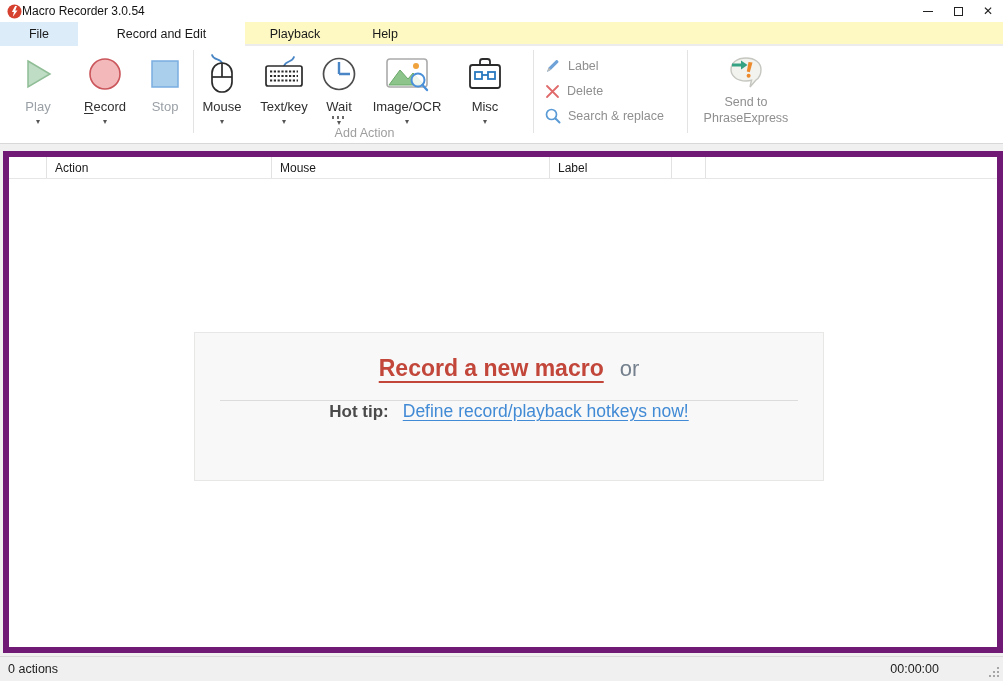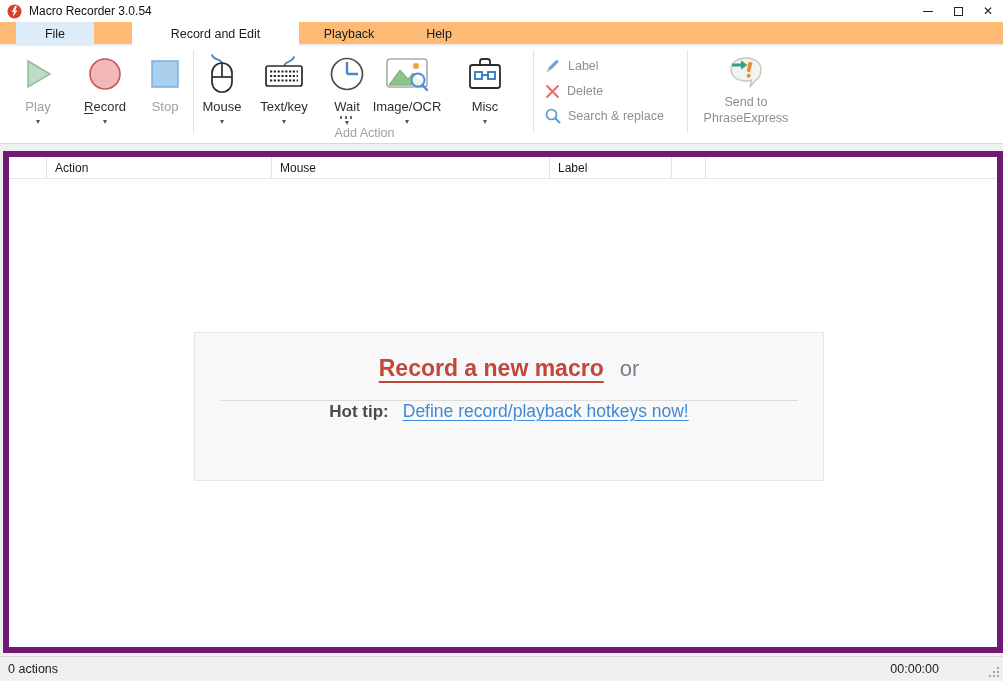--- a/index.html
+++ b/index.html
@@ -5,34 +5,34 @@
   * { margin:0; padding:0; box-sizing:border-box; }
   html,body { width:1003px; height:681px; }
   body {
     font-family:"Liberation Sans","DejaVu Sans",sans-serif;
     background:#f0f0f0; position:relative; overflow:hidden;
     -webkit-font-smoothing:antialiased;
   }
   
   .titlebar { position:absolute; top:0; left:0; right:0; height:22px; background:#fff; display:flex; align-items:center; }
   .appicon { width:15px; height:15px; margin-left:7px; }
-  .apptitle { font-size:12px; color:#111; margin-left:7px; }
+  .apptitle { font-size:12px; color:#111; }
   .wincontrols { margin-left:auto; display:flex; height:22px; }
   .winbtn { width:30px; height:22px; display:flex; align-items:center; justify-content:center; color:#222; font-size:11px; }
   .maxbox { width:9px; height:9px; border:1px solid #222; display:block; }
   .minline { display:block; width:10px; height:0; border-top:1px solid #222; }
   .closex { font-size:12px; }
 
   
-  .menubar { position:absolute; top:22px; left:0; right:0; height:24px; background:#fdba74;padding-left:16px; }
+  .menubar { position:absolute; top:22px; left:0; right:0; height:24px; background:#fef9c3; }
   .menustrip { position:absolute; left:0; right:0; bottom:0; height:2px; background:#ececec; }
   .tabs { display:flex; height:24px; position:relative; }
   .tab { height:24px; display:flex; align-items:center; justify-content:center; font-size:12.5px; color:#1a1a1a; cursor:default; position:relative; z-index:1; }
   .tab-file { width:78px; background:#dcecf9; }
-  .tab-selected { width:167px; background:#fff;margin-left:38px; }
+  .tab-selected { width:167px; background:#fff; }
   .tab-playback { width:100px; }
   .tab-help { width:80px; }
 
   
   .ribbon { position:absolute; top:46px; left:0; right:0; height:98px; background:#fff; border-bottom:1px solid #d8d8d8; }
   .vsep { position:absolute; top:4px; bottom:10px; width:1px; background:#e3e3e3; }
   .bigbtn { position:absolute; top:4px; display:flex; flex-direction:column; align-items:center; }
   .bigbtn .ic { height:48px; display:flex; align-items:center; justify-content:center; }
   .bigbtn .lbl { font-size:13px; color:#2f2f2f; height:17px; line-height:17px; white-space:nowrap; }
   .lbl-gray { color:#9aa0a6 !important; }
@@ -159,21 +159,21 @@
       <rect x="4" y="13" width="36" height="20" rx="2" fill="#fff" stroke="#2b2b2b" stroke-width="1.7"></rect>
       <line x1="8" y1="18.5" x2="36" y2="18.5" stroke="#2b2b2b" stroke-width="2" stroke-dasharray="2.2 1.6"></line>
       <line x1="8" y1="23" x2="36" y2="23" stroke="#2b2b2b" stroke-width="2" stroke-dasharray="2.2 1.6"></line>
       <line x1="8" y1="27.5" x2="36" y2="27.5" stroke="#2b2b2b" stroke-width="2" stroke-dasharray="2.2 1.6"></line>
     </svg>
       </div>
     <span class="lbl">Text/key</span>
     <span class="arr">▾</span>
   </div>
 
-  <div class="bigbtn" style="left:324px;width:46px;text-align:center;">
+  <div class="bigbtn" style="left:316px;width:46px;text-align:center;">
     <div class="ic">
         <svg width="38" height="38" viewBox="0 0 38 38">
       <circle cx="19" cy="19" r="15.5" fill="#fff" stroke="#4d4d4d" stroke-width="1.7"></circle>
       <path d="M19 19 V7 M19 19 H30" fill="none" stroke="#4a86c5" stroke-width="2.4"></path>
     </svg>
       </div>
     <span class="lbl">Wait</span>
     <span class="clipped-text"></span>
     <span class="arr" style="margin-top:0;">▾</span>
   </div>

